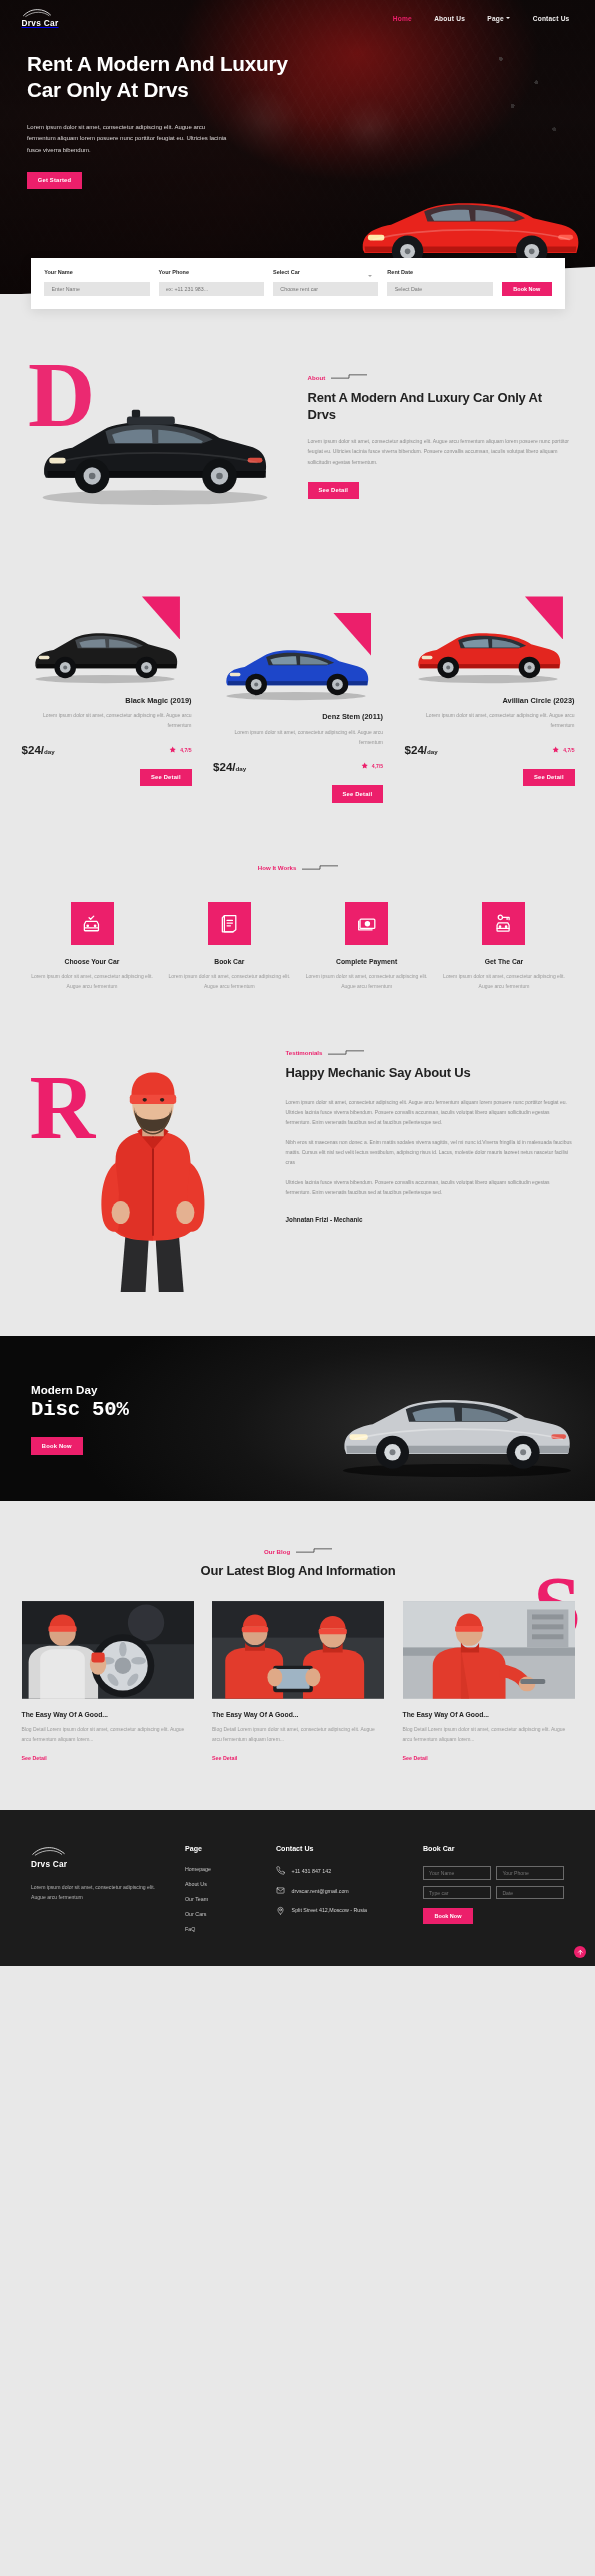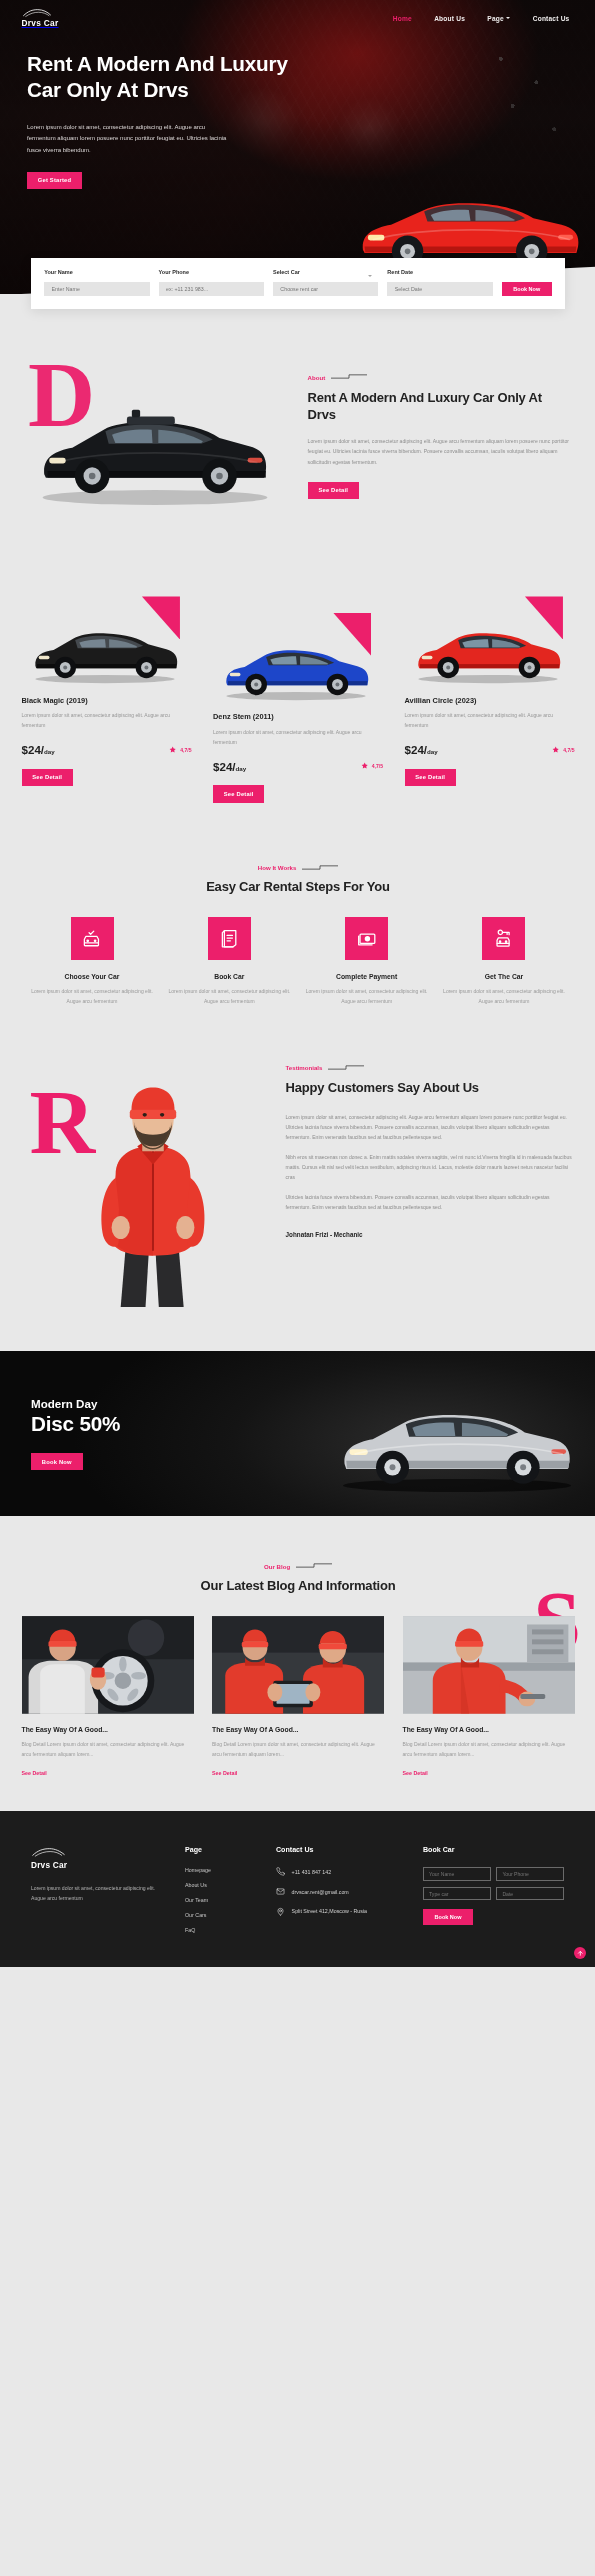--- a/index.html
+++ b/index.html
@@ -132,21 +132,21 @@
   .body-sm { font-size: 5.1px; line-height: 2.0; color: #8d8d8d; margin-top: 12.4px; }
 
   
   .sec-head { text-align: center; padding-top: 8.3px; }
   .sec-head .eyebrow-row { justify-content: center; }
   .sec-title { font-size: 13px; font-weight: 700; color: #222; margin-top: 2.5px; letter-spacing: -0.2px; }
 
   
   .cars { padding: 25px 0 10px 0; }
   .cars-grid { display: flex; justify-content: space-between; padding: 25px 21.5px 0 21.5px; gap: 10.8px; }
-  .car-card { width: 170px; }
+  .car-card { width: 170px; text-align: right; }
   .car-card.mid { margin-top: 16.5px; }
   .car-img { position: relative; height: 76px; }
   .car-shape { position: absolute; right: 11.6px; top: -11.6px; width: 38px; height: 43px; background: #ec1f6b;
     clip-path: polygon(0 0, 100% 0, 100% 100%); }
   .car-photo { position: absolute; left: 5px; top: 13.2px; width: 156px; height: 63px; }
   .car-name { font-size: 7.4px; font-weight: 700; margin-top: 11.6px; color: #222; }
   .car-desc { font-size: 5px; line-height: 1.95; color: #969696; margin-top: 6.6px; }
   .car-meta { display: flex; align-items: center; justify-content: space-between; margin-top: 12.4px; }
   .car-price { font-size: 11.6px; font-weight: 700; color: #1f1f1f; }
   .car-price span { font-size: 6.2px; font-weight: 700; }
@@ -180,26 +180,26 @@
   .testi-name { font-size: 6.3px; font-weight: 700; color: #222; margin-top: 18px; }
 
   
   .special {
     position: relative; height: 165px; overflow: hidden;
     background: radial-gradient(ellipse 356px 149px at 72% 55%, #2c2c2c 0%, #141414 55%, #090909 100%);
     display: flex; align-items: center;
   }
   .special-text { padding-left: 31px; z-index: 3; }
   .special-small { color: #fff; font-size: 11.6px; font-weight: 700; }
-  .special-big { color: #fff; font-size: 20.7px; font-weight: 700; margin-top: 2px; letter-spacing: -0.2px; }
+  .special-big { color: #fff; font-size: 20.7px; font-weight: 700; margin-top: 2px; letter-spacing: -0.2px; font-family: Liberation Mono, monospace; }
   .special-btn { margin-top: 16.5px; }
   .special-car { position: absolute; right: 15px; top: 45px; width: 248px; height: 98px; z-index: 2; }
 
   
-  .blog { padding: 38px 0 33px 0; position: relative; overflow: hidden; }
+  .blog { padding: 38px 0 47px 0; position: relative; overflow: hidden; }
   .blog-letter {
     position: absolute; right: 15px; top: 63px;
     font-size: 86px; font-weight: 700; color: #ec1f6b; line-height: 1;
     font-family: "Liberation Serif", serif; z-index: 0;
   }
   .blog-grid { display: flex; justify-content: space-between; padding: 23px 21.5px 0 21.5px; gap: 10px; position: relative; z-index: 2; }
   .blog-card { width: 172px; }
   .blog-img { width: 100%; height: 98px; overflow: hidden; position: relative; }
   .blog-title { font-size: 6.8px; font-weight: 700; margin-top: 12.4px; color: #222; }
   .blog-desc { font-size: 5px; line-height: 1.95; color: #9a9a9a; margin-top: 6.6px; }
@@ -462,21 +462,20 @@
 </section>
 
 <section class="how">
   <div class="sec-head">
     <div class="eyebrow-row">
       <span class="eyebrow">How It Works</span>
       <svg class="eyebrow-line" viewBox="0 0 44 7">
           <path d="M0 5 H22 V1 H44" stroke="#2b2b2b" stroke-width="0.9" fill="none"></path>
         </svg>
     </div>
-    <h2 class="sec-title">Easy Car Rental Steps For You</h2>
   </div>
 
   <div class="how-grid">
     <div class="how-item">
       <div class="how-icon">
         <svg viewBox="0 0 32 32" fill="none" stroke="#fff" stroke-width="1.9" stroke-linecap="round" stroke-linejoin="round">
           <path d="M12 7l2.4 2.4L19 4.6"></path>
           <path d="M5 22v-5.2l2.2-4.2h16.6L26 16.8V22"></path>
           <rect x="5" y="22" width="21" height="4.4" rx="1"></rect>
           <circle cx="10" cy="19" r="1.1" fill="#fff"></circle>
@@ -563,21 +562,21 @@
       <ellipse cx="116" cy="36" rx="2.6" ry="2.2" fill="#2c2018"></ellipse>
     </svg>
   </div>
   <div class="testi-text">
     <div class="eyebrow-row">
       <span class="eyebrow">Testimonials</span>
       <svg class="eyebrow-line" viewBox="0 0 44 7">
           <path d="M0 5 H22 V1 H44" stroke="#2b2b2b" stroke-width="0.9" fill="none"></path>
         </svg>
     </div>
-    <h2 class="h2">Happy Customers Say About Us</h2>
+    <h2 class="h2">Happy Mechanic Say About Us</h2>
     <p class="testi-p" style="margin-top:16.5px">Lorem ipsum dolor sit amet, consectetur adipiscing elit. Augue arcu fermentum aliquam lorem posuere nunc porttitor feugiat eu. Ultricies lacinia fusce viverra bibendum. Posuere convallis accumsan, iaculis volutpat libero aliquam sollicitudin egestas fermentum. Enim venenatis faucibus sed at faucibus pellentesque sed.</p>
     <p class="testi-p">Nibh eros sit maecenas non donec a. Enim mattis sodales viverra sagittis, vel mi nunc id.Viverra fringilla id in malesuada faucibus mattis. Cursus elit nisl sed velit lectus vestibulum, adipiscing risus id. Lacus, molestie dolor mauris laoreet netus nascetur facilisi cras</p>
     <p class="testi-p">Ultricies lacinia fusce viverra bibendum. Posuere convallis accumsan, iaculis volutpat libero aliquam sollicitudin egestas fermentum. Enim venenatis faucibus sed at faucibus pellentesque sed.</p>
     <div class="testi-name">Johnatan Frizi - Mechanic</div>
   </div>
 </section>
 
 <section class="special">
   <div class="special-text">
     <div class="special-small">Modern Day</div>

